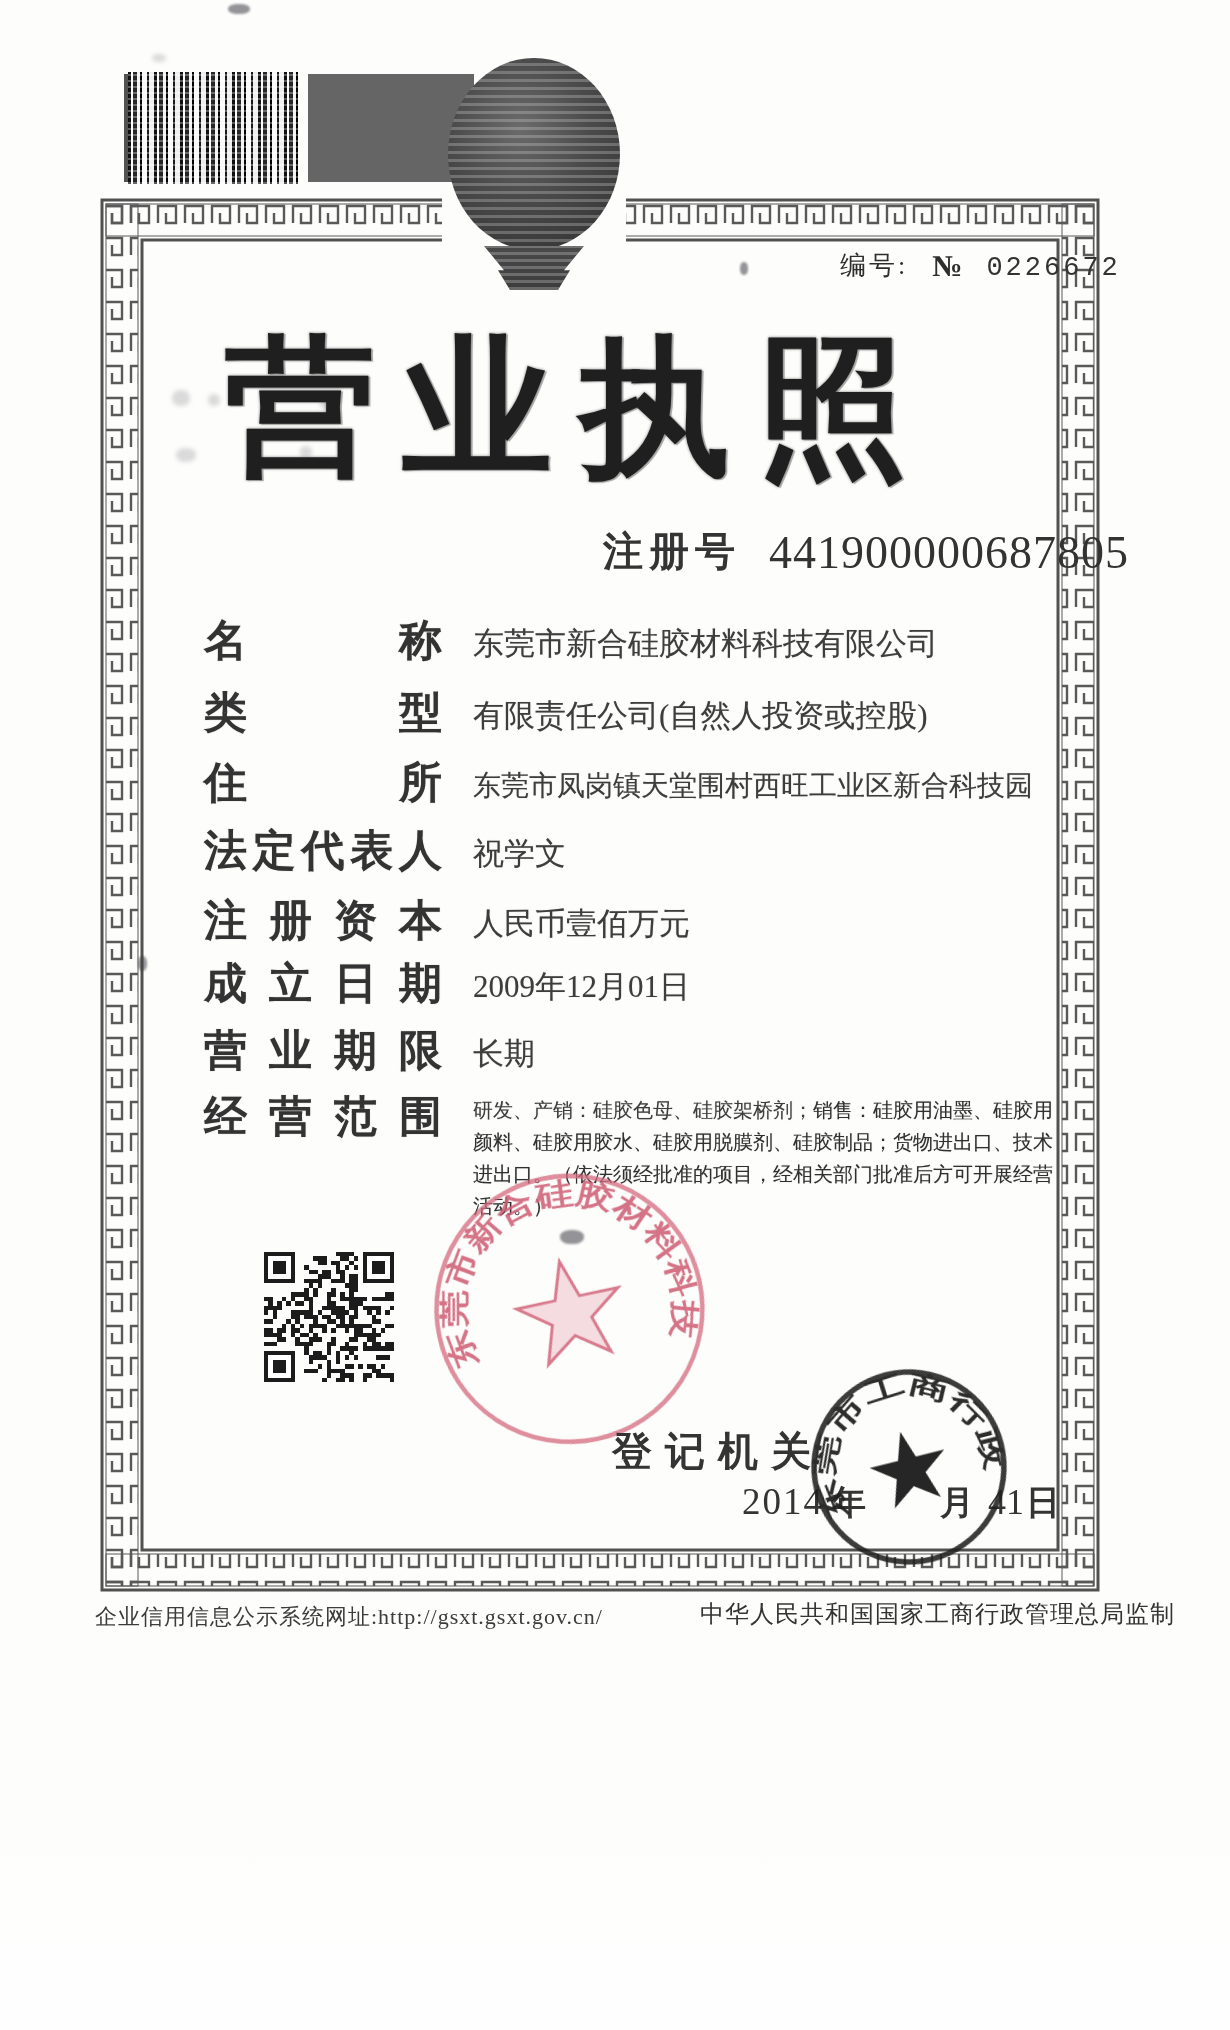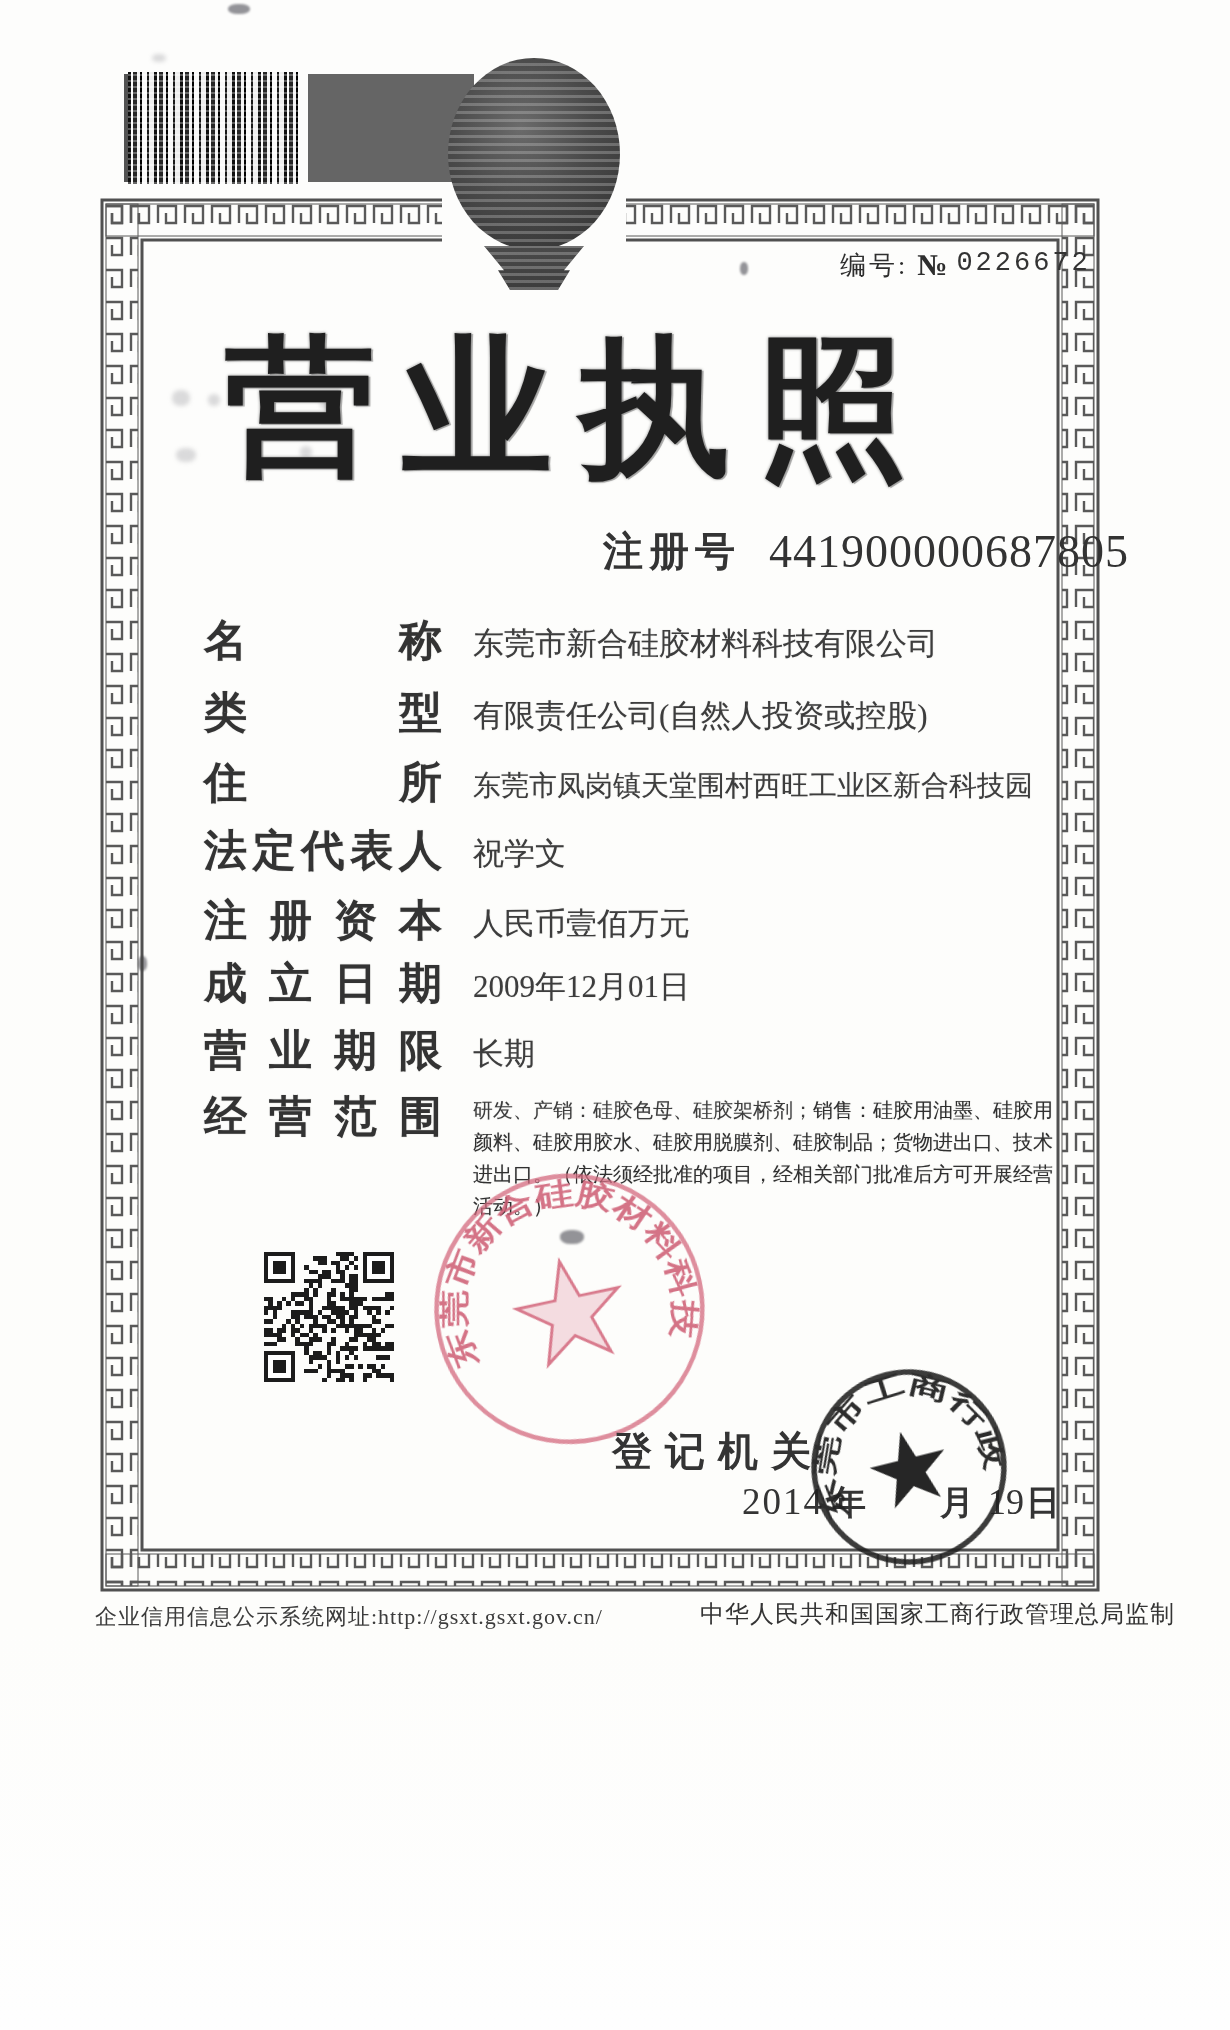--- a/index.html
+++ b/index.html
@@ -36,34 +36,34 @@
   .emblem .base{
     position:absolute;left:36px;top:188px;width:100px;height:44px;
     clip-path:polygon(0% 0%,100% 0%,80% 55%,86% 55%,74% 100%,26% 100%,14% 55%,20% 55%);
     background:
       repeating-linear-gradient(0deg, rgba(210,210,210,.30) 0 3px, rgba(0,0,0,0) 3px 7px),
       linear-gradient(180deg,#4a4a4a,#3c3c3c);
   }
   
   .frame{position:absolute;left:100px;top:198px;width:1000px;height:1394px;opacity:.92;}
   
-  .serial{position:absolute;left:840px;top:248px;display:flex;align-items:flex-start;gap:9px;color:#2e2e2e;}
+  .serial{position:absolute;left:840px;top:248px;display:flex;align-items:flex-end;gap:24px;color:#2e2e2e;}
   .serial .lab{font-size:26px;letter-spacing:3px;}
   .serial .no{font-size:30px;font-weight:bold;}
   .serial .num{font-size:27px;letter-spacing:3px;font-family:"Liberation Mono","DejaVu Sans Mono",monospace;color:#333;}
   
   .title{
     position:absolute;left:225px;top:322px;width:682px;height:175px;
     display:flex;justify-content:space-between;align-items:center;
     font-size:150px;font-weight:900;color:#1f1f1f;
     text-shadow:0 0 3px rgba(45,45,45,.65),2px 1px 0 rgba(70,70,70,.35);
     filter:blur(.3px);
   }
   
-  .regline{position:absolute;left:603px;top:524px;display:flex;align-items:center;gap:28px;color:#343434;}
+  .regline{position:absolute;left:603px;top:524px;display:flex;align-items:flex-end;gap:28px;color:#343434;}
   .regline .lab{font-size:40px;letter-spacing:6px;font-weight:600;}
   .regline .num{font-size:46px;letter-spacing:1px;color:#333;}
   
   .row{position:absolute;left:204px;width:860px;}
   .row-label{
     position:absolute;left:0;top:0;width:238px;
     display:flex;justify-content:space-between;
     font-size:43px;font-weight:600;color:#333;
     text-shadow:0 0 1px rgba(70,70,70,.5);
   }
@@ -523,21 +523,21 @@
     </text>
   </svg>
 
   <div class="authority">登记机关</div>
 
   <div class="dateline">
     <span class="y">2014</span>
     <span class="u">年</span>
     <span class="gap1"></span>
     <span class="u">月</span>
-    <span class="d">19</span>
+    <span class="d">41</span>
     <span class="u2">日</span>
   </div>
 
   <svg class="stamp-black" viewBox="0 0 204 204" aria-hidden="true">
     <defs>
       <path id="sealArcB" d="M 34.9 135.3 A 74 74 0 1 1 169.1 135.3" fill="none"></path>
     </defs>
     <circle cx="102" cy="102" r="94" fill="none" stroke="#1f1f1f" stroke-width="5.5" stroke-opacity=".92"></circle>
     <polygon points="102,66 111.1,93.5 140,93.6 116.7,110.8 125.5,138.4 102,121.5 78.5,138.4 87.3,110.8 64,93.6 92.9,93.5" fill="#1b1b1b"></polygon>
     <text font-size="26" fill="#222" font-weight="bold">

